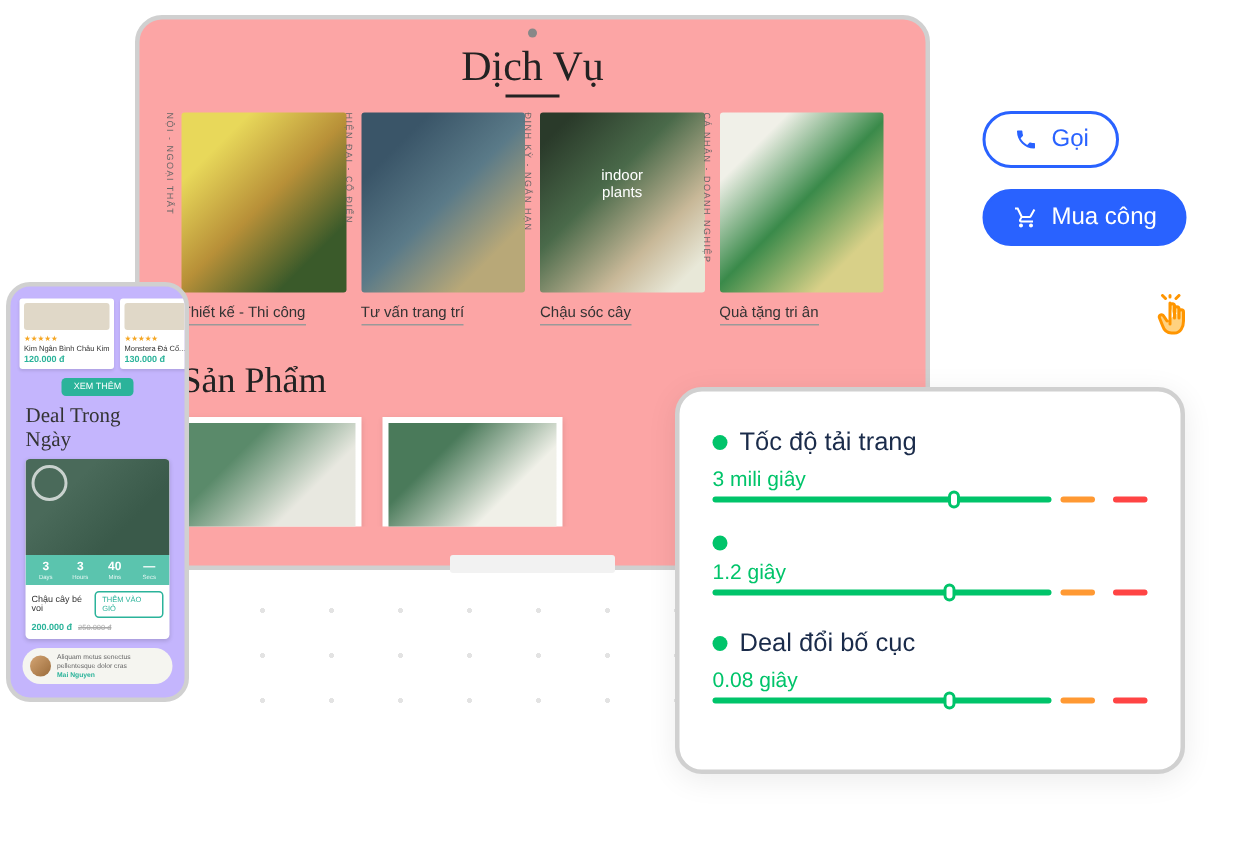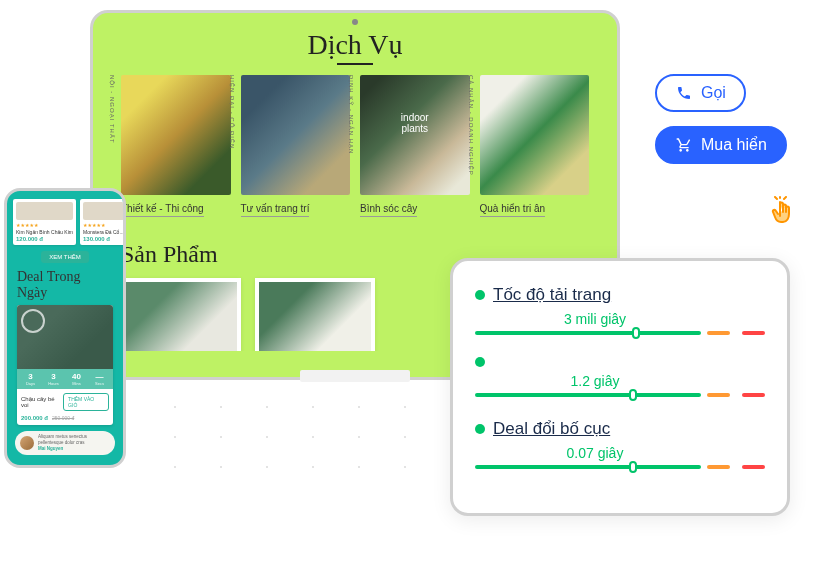--- a/index.html
+++ b/index.html
@@ -1,19 +1,19 @@
 <!DOCTYPE html>
 <html><head>
 <meta charset="utf-8">
 <style>
 * { box-sizing: border-box; margin: 0; padding: 0; font-family: -apple-system, Arial, sans-serif; }
 body { width: 836px; height: 563px; background: #fff; position: relative; overflow: hidden; }
 
 
-.monitor { position: absolute; left: 90px; top: 10px; width: 530px; height: 370px; background: #bef264; border: 3px solid #d0d0d0; border-radius: 18px; padding: 8px 10px 26px; }
+.monitor { position: absolute; left: 90px; top: 10px; width: 530px; height: 370px; background: #fca5a5; border: 3px solid #d0d0d0; border-radius: 18px; padding: 8px 10px 26px; }
 .monitor::before { content: ""; position: absolute; top: 6px; left: 50%; transform: translateX(-50%); width: 6px; height: 6px; background: #888; border-radius: 50%; }
 .monitor-stand { position: absolute; left: 300px; top: 370px; width: 110px; height: 12px; background: #f2f2f2; border-radius: 2px; }
 .screen { width: 100%; height: 100%; padding-top: 8px; overflow: hidden; }
 
 .title-script { font-family: "Brush Script MT", cursive; font-size: 28px; text-align: center; color: #222; margin-bottom: 2px; }
 .title-underline { width: 36px; height: 2px; background: #222; margin: 0 auto 10px; }
 
 .services { display: flex; gap: 10px; padding: 0 18px; }
 .service { flex: 1; position: relative; }
 .service-label-vert { position: absolute; left: -12px; top: 0; writing-mode: vertical-rl; font-size: 6px; color: #666; letter-spacing: 1px; }
@@ -27,21 +27,21 @@
 
 .section2 { margin-top: 24px; padding: 0 18px; position: relative; }
 .title-script2 { font-family: "Brush Script MT", cursive; font-size: 24px; text-align: left; color: #222; }
 .products { display: flex; gap: 14px; margin-top: 10px; }
 .product { width: 120px; height: 78px; background: #fff; padding: 4px; box-shadow: 0 1px 4px rgba(0,0,0,0.1); }
 .product-img { width: 100%; height: 100%; }
 .p1 { background: linear-gradient(135deg, #5a8a6a 30%, #e8e8e0 70%); }
 .p2 { background: linear-gradient(135deg, #4a7a5a 30%, #f0f0e8 70%); }
 
 
-.phone { position: absolute; left: 4px; top: 188px; width: 122px; height: 280px; background: #14b8a6; border: 3px solid #d0d0d0; border-radius: 16px; padding: 6px 4px; font-size: 6px; color: #333; overflow: hidden; }
+.phone { position: absolute; left: 4px; top: 188px; width: 122px; height: 280px; background: #c4b5fd; border: 3px solid #d0d0d0; border-radius: 16px; padding: 6px 4px; font-size: 6px; color: #333; overflow: hidden; }
 .phone-top { display: flex; gap: 4px; padding: 2px; }
 .phone-card { flex: 1; background: #fff; box-shadow: 0 1px 2px rgba(0,0,0,0.1); padding: 3px; border-radius: 2px; }
 .phone-card-img { width: 100%; height: 18px; background: #e0d8c8; border-radius: 2px; }
 .stars { color: #f5a623; font-size: 5px; margin-top: 2px; }
 .card-name { font-size: 5px; color: #333; margin-top: 1px; white-space: nowrap; overflow: hidden; }
 .card-price { color: #2bb39a; font-size: 6px; font-weight: 600; margin-top: 1px; }
 .btn-more { display: block; margin: 4px auto; background: #2bb39a; color: #fff; padding: 3px 8px; border-radius: 3px; font-size: 6px; width: fit-content; }
 .phone-title { font-family: "Brush Script MT", cursive; font-size: 14px; padding: 2px 6px; }
 .deal-card { margin: 2px 6px; background: #fff; box-shadow: 0 1px 3px rgba(0,0,0,0.15); border-radius: 3px; overflow: hidden; }
 .deal-img { width: 100%; height: 64px; background: linear-gradient(135deg, #4a6a5a 30%, #3a5a4a 70%); position: relative; }
@@ -59,22 +59,22 @@
 .phone-chat { margin: 6px 4px 0; background: #f5f5f0; border-radius: 14px; padding: 3px 5px; display: flex; align-items: center; gap: 4px; }
 .avatar { width: 14px; height: 14px; border-radius: 50%; background: linear-gradient(135deg, #d4a574, #9a6b3a); flex-shrink: 0; }
 .chat-text { font-size: 4.5px; color: #666; line-height: 1.3; }
 .chat-text .name { color: #2bb39a; font-weight: 600; }
 
 
 .tablet { position: absolute; left: 450px; top: 258px; width: 340px; height: 258px; background: #fff; border: 3px solid #d0d0d0; border-radius: 18px; padding: 24px 22px; box-shadow: 0 4px 20px rgba(0,0,0,0.08); }
 .metric { margin-bottom: 20px; }
 .metric-head { display: flex; align-items: center; gap: 8px; margin-bottom: 6px; }
 .dot { width: 10px; height: 10px; border-radius: 50%; background: #00c46a; }
-.metric-title { font-size: 17px; color: #1a2b4a; font-weight: 500; text-decoration: underline; }
-.metric-val { text-align: center; color: #00c46a; font-size: 14px; padding-right: 50px; margin-bottom: 2px; }
+.metric-title { font-size: 17px; color: #1a2b4a; font-weight: 500; }
+.metric-val { text-align: left; color: #00c46a; font-size: 14px; padding-right: 50px; margin-bottom: 2px; }
 .bar-wrap { position: relative; height: 8px; }
 .bar-g { position: absolute; left: 0; top: 2px; height: 4px; background: #00c46a; border-radius: 2px; }
 .bar-o { position: absolute; top: 2px; height: 4px; background: #ff9933; border-radius: 2px; }
 .bar-r { position: absolute; top: 2px; height: 4px; background: #ff4444; border-radius: 2px; right: 0; }
 .marker { position: absolute; top: -2px; width: 8px; height: 12px; background: #fff; border: 2px solid #00c46a; border-radius: 4px; }
 
 
 .ctas { position: absolute; left: 655px; top: 74px; display: flex; flex-direction: column; gap: 14px; }
 .cta { border: 2px solid #2962ff; border-radius: 22px; padding: 8px 18px; display: flex; align-items: center; gap: 8px; font-size: 16px; color: #2962ff; background: #fff; cursor: pointer; width: fit-content; }
 .cta.filled { background: #2962ff; color: #fff; }
@@ -99,26 +99,26 @@
         <div class="service-name">Thiết kế - Thi công</div>
       </div>
       <div class="service">
         <div class="service-label-vert">HIỆN ĐẠI - CỔ ĐIỂN</div>
         <div class="service-img s2"></div>
         <div class="service-name">Tư vấn trang trí</div>
       </div>
       <div class="service">
         <div class="service-label-vert">ĐỊNH KỲ - NGẮN HẠN</div>
         <div class="service-img s3"></div>
-        <div class="service-name">Bình sóc cây</div>
+        <div class="service-name">Chậu sóc cây</div>
       </div>
       <div class="service">
         <div class="service-label-vert">CÁ NHÂN - DOANH NGHIỆP</div>
         <div class="service-img s4"></div>
-        <div class="service-name">Quà hiển tri ân</div>
+        <div class="service-name">Quà tặng tri ân</div>
       </div>
     </div>
     <div class="section2">
       <div class="title-script2">Sản Phẩm</div>
       <div class="products">
         <div class="product">
             <div class="product-img p1"></div>
           </div>
         <div class="product">
             <div class="product-img p2"></div>
@@ -205,21 +205,21 @@
         <div class="bar-o" style="left:80%;width:8%"></div>
         <div class="bar-r" style="width:8%"></div>
       <div class="marker" style="left:53%"></div>
     </div>
   </div>
   <div class="metric">
     <div class="metric-head">
         <div class="dot"></div>
         <div class="metric-title">Deal đổi bố cục</div>
       </div>
-    <div class="metric-val">0.07 giây</div>
+    <div class="metric-val">0.08 giây</div>
     <div class="bar-wrap">
       <div class="bar-g" style="width:78%"></div>
         <div class="bar-o" style="left:80%;width:8%"></div>
         <div class="bar-r" style="width:8%"></div>
       <div class="marker" style="left:53%"></div>
     </div>
   </div>
 </div>
 
 <div class="ctas">
@@ -230,21 +230,21 @@
         </svg>
       </span>
     <span>Gọi</span>
   </div>
   <div class="cta filled">
     <span class="cta-icon">
         <svg viewBox="0 0 24 24" width="16" height="16" fill="#fff">
           <path d="M7 18c-1.1 0-2 .9-2 2s.9 2 2 2 2-.9 2-2-.9-2-2-2zm10 0c-1.1 0-2 .9-2 2s.9 2 2 2 2-.9 2-2-.9-2-2-2zM7.2 14.6L7.3 14l.9-1.6h7.4c.8 0 1.4-.4 1.8-1l3.9-7-1.8-1-3.9 7H8.5L4.3 2H1v2h2l3.6 7.6-1.4 2.4c-.2.3-.2.6-.2 1 0 1.1.9 2 2 2h12v-2H7.4c-.1 0-.2-.1-.2-.2v-.2z"></path>
         </svg>
       </span>
-    <span>Mua hiển</span>
+    <span>Mua công</span>
   </div>
 </div>
 <div class="pointer">
   <svg width="30" height="34" viewBox="0 0 30 34">
       <g fill="none" stroke="#ff9500" stroke-width="2" stroke-linecap="round">
         <path d="M10 6v14 M10 8c0-2 3-2 3 0v8 M13 10c0-2 3-2 3 0v6 M16 12c0-2 3-2 3 0v6c0 4-2 8-6 8h-2c-3 0-5-2-6-5l-2-5c-1-2 2-3 3-1l2 3" fill="#ffd280"></path>
         <path d="M7 3l-2-2 M14 3l2-2 M10 2v-1"></path>
       </g>
     </svg>
 </div>

